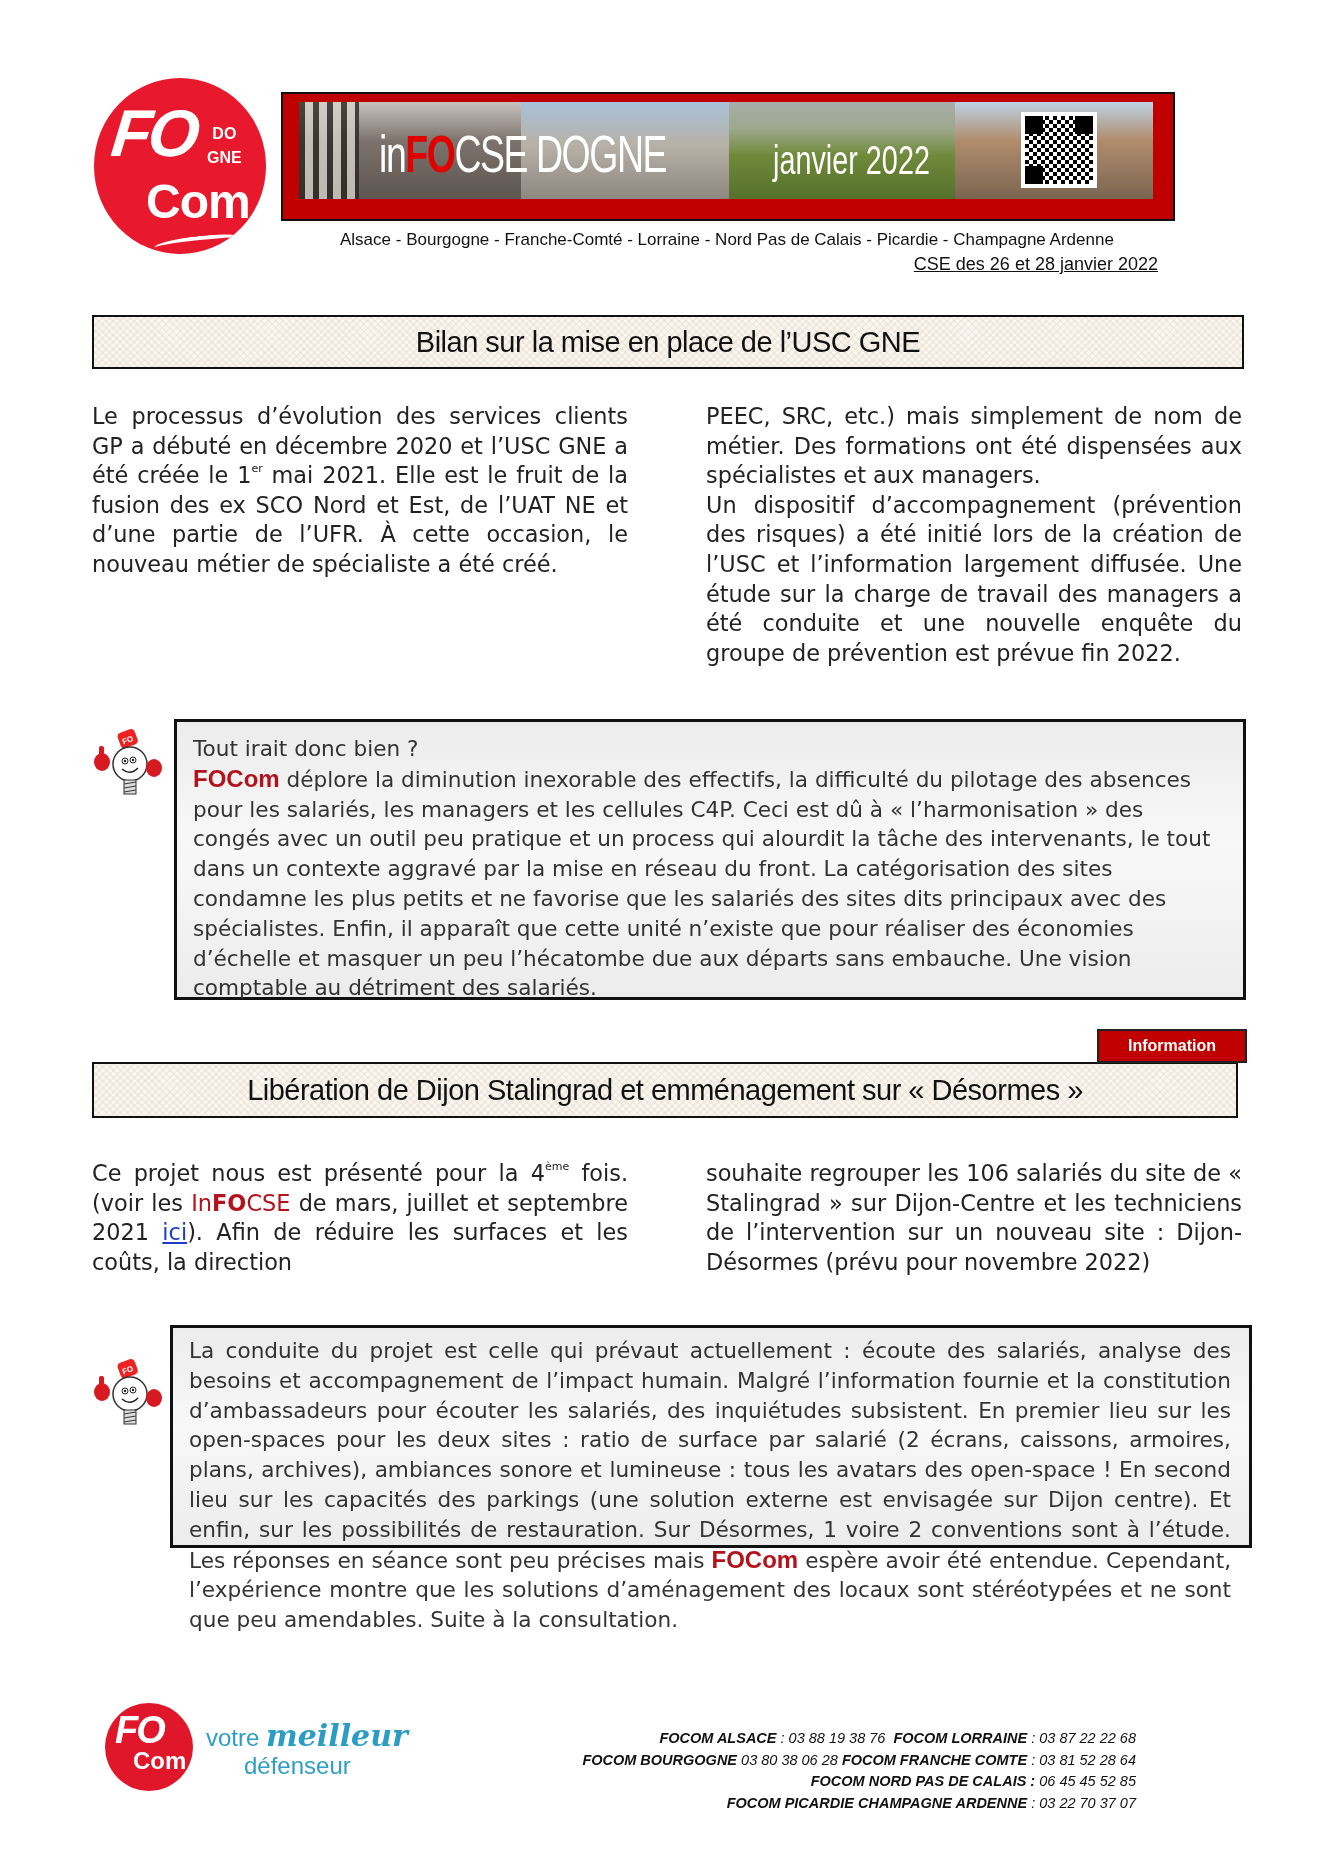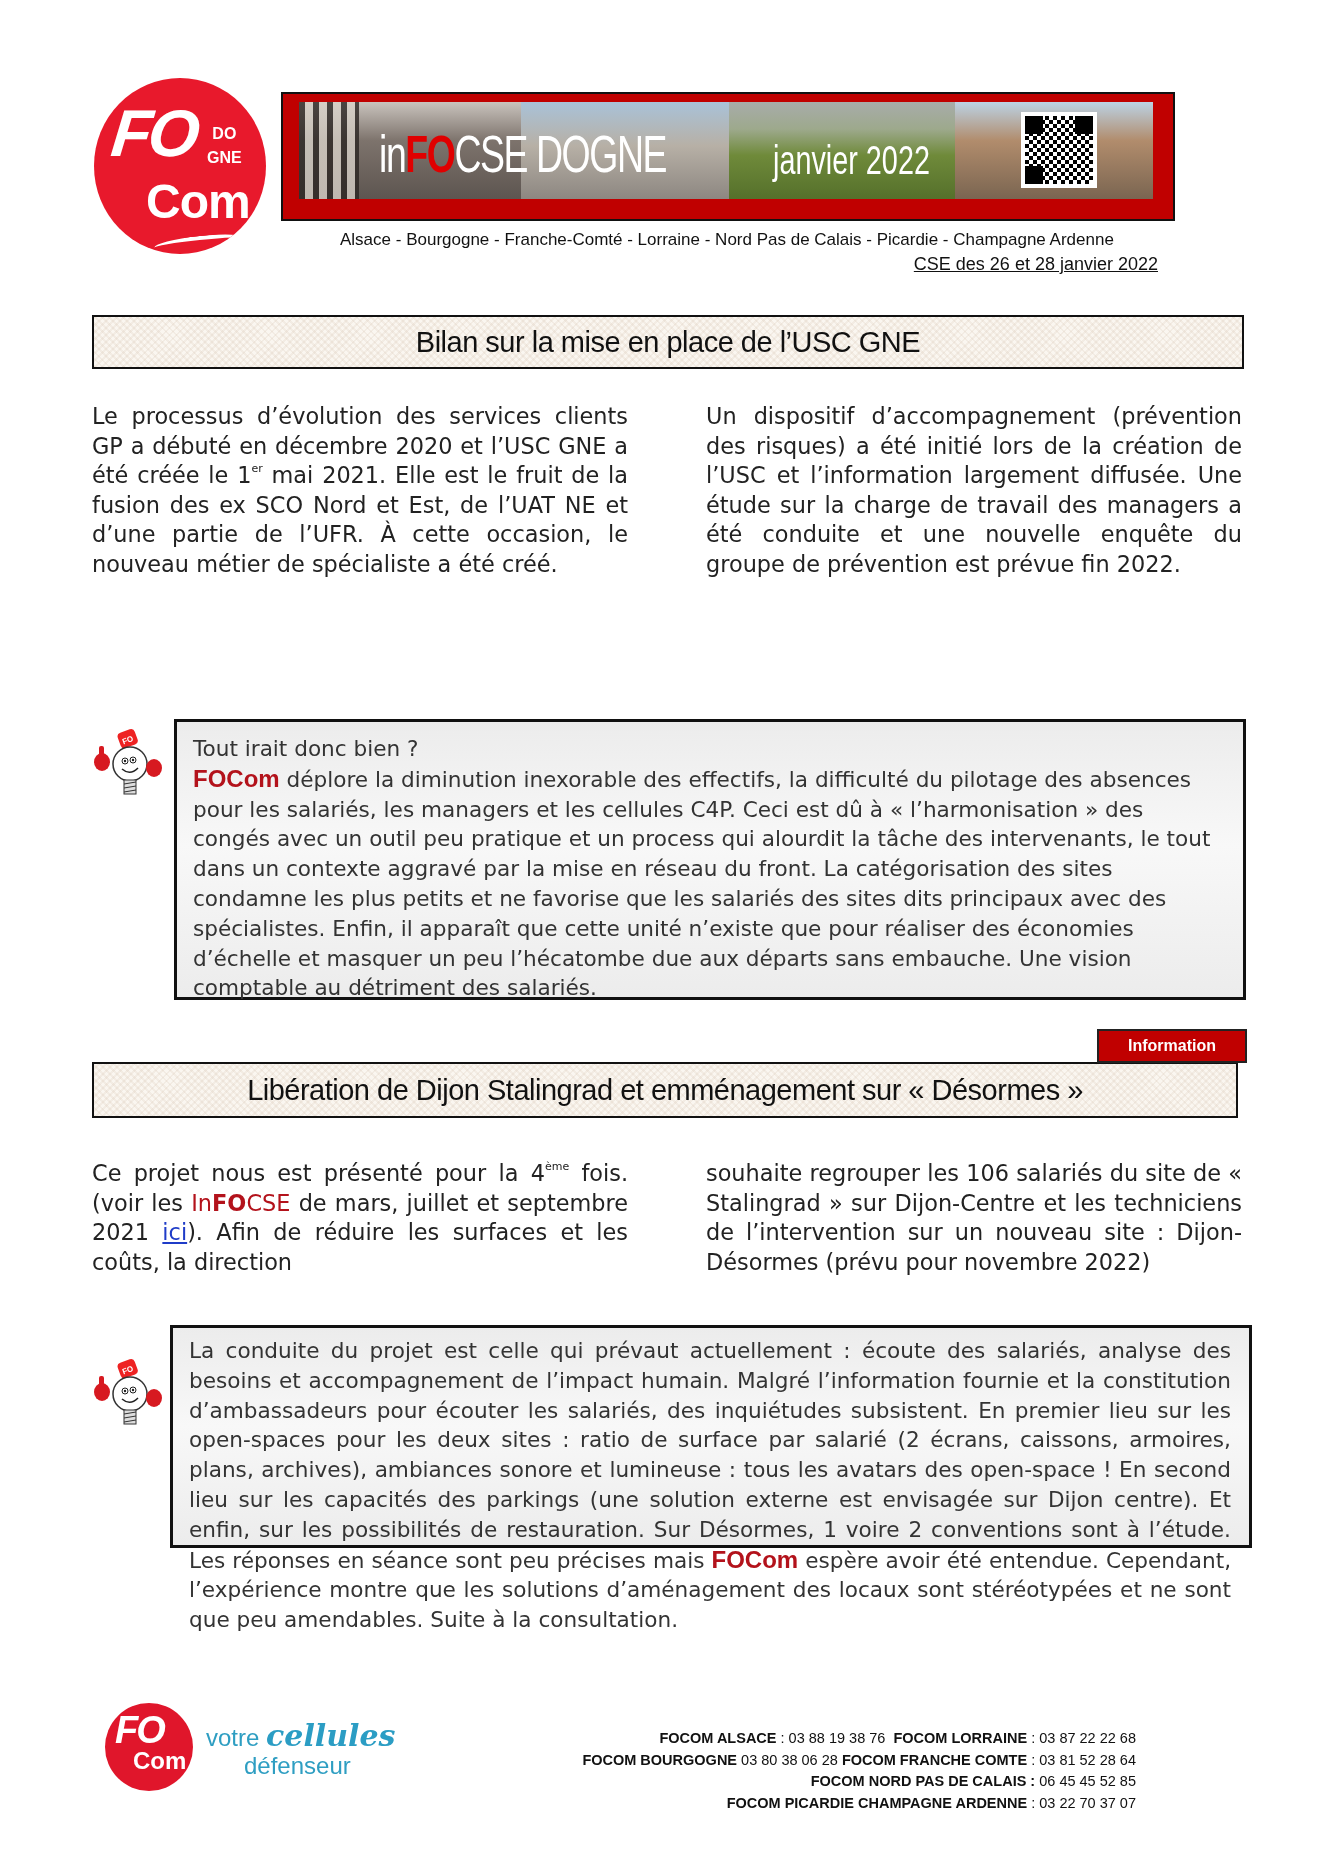--- a/index.html
+++ b/index.html
@@ -89,21 +89,21 @@
   
   .foot-logo { left:105px; top:1703px; width:88px; height:88px; border-radius:50%; background:#e0162b; color:#fff; }
   .foot-logo .fo { position:absolute; left:10px; top:8px; font-family:"Liberation Sans", sans-serif; font-weight:bold;
                    font-style:italic; font-size:38px; letter-spacing:-2px; line-height:1; }
   .foot-logo .com { position:absolute; left:28px; top:46px; font-family:"Liberation Sans", sans-serif; font-weight:bold; font-size:24px; line-height:1; }
   .slogan-1 { left:206px; top:1718px; font-family:"Liberation Sans", sans-serif; font-size:24px; color:#2e9ec2; white-space:nowrap; }
   .slogan-1 .script { font-family:"DejaVu Serif", serif; font-style:italic; font-weight:bold; font-size:30px; color:#2b9dc4; }
   .slogan-2 { left:244px; top:1752px; font-family:"Liberation Sans", sans-serif; font-size:24px; color:#2e9ec2; white-space:nowrap; }
 
   .contacts { right:192px; top:1728px; text-align:right; font-family:"Liberation Sans", sans-serif; font-size:14.5px;
-              line-height:21.5px; color:#111; white-space:nowrap; }
+              line-height:21.5px; color:#111; white-space:nowrap;font-style:italic; }
   .contacts b { font-weight:bold; }
 </style>
 </head>
 <body>
 
 <div class="abs logo">
   <span class="fo">FO</span>
   <div class="dogne">
     <div>DO</div>
     <div>GNE</div>
@@ -130,20 +130,21 @@
 <div class="abs cse-line">CSE des 26 et 28 janvier 2022</div>
 
 <div class="abs section-title t1">
   <span>Bilan sur la mise en place de l’USC GNE</span>
 </div>
 
 <div class="abs col c1-left">
   <p><span>Le processus d’évolution des services clients GP a débuté en décembre 2020 et l’USC GNE a été créée le 1</span><sup>er</sup><span> mai 2021. Elle est le fruit de la fusion des ex SCO Nord et Est, de l’UAT NE et d’une partie de l’UFR. À cette occasion, le nouveau métier de spécialiste a été créé.</span></p>
 </div>
 <div class="abs col c1-right">
+  <p>PEEC, SRC, etc.) mais simplement de nom de métier. Des formations ont été dispensées aux spécialistes et aux managers.</p>
   <p>Un dispositif d’accompagnement (prévention des risques) a été initié lors de la création de l’USC et l’information largement diffusée. Une étude sur la charge de travail des managers a été conduite et une nouvelle enquête du groupe de prévention est prévue fin 2022.</p>
 </div>
 
 <div class="abs mascot m1">
   <svg viewBox="0 0 72 76" width="72" height="76">
     <g transform="rotate(-20 38 14)">
         <rect x="28" y="2" width="18" height="16" rx="4" fill="#e22"></rect>
         <text x="31" y="14" font-size="8" fill="#fff" font-family="Liberation Sans, sans-serif" font-weight="bold">FO</text>
       </g>
     <ellipse cx="38" cy="36" rx="17" ry="17" fill="#fff" stroke="#333" stroke-width="1.5"></ellipse>
@@ -202,21 +203,21 @@
 </div>
 
 <div class="abs callout co2">
   <p><span>La conduite du projet est celle qui prévaut actuellement : écoute des salariés, analyse des besoins et accompagnement de l’impact humain. Malgré l’information fournie et la constitution d’ambassadeurs pour écouter les salariés, des inquiétudes subsistent. En premier lieu sur les open-spaces pour les deux sites : ratio de surface par salarié (2 écrans, caissons, armoires, plans, archives), ambiances sonore et lumineuse : tous les avatars des open-space ! En second lieu sur les capacités des parkings (une solution externe est envisagée sur Dijon centre). Et enfin, sur les possibilités de restauration. Sur Désormes, 1 voire 2 conventions sont à l’étude. Les réponses en séance sont peu précises mais </span><span class="focom">FOCom</span><span> espère avoir été entendue. Cependant, l’expérience montre que les solutions d’aménagement des locaux sont stéréotypées et ne sont que peu amendables. Suite à la consultation.</span></p>
 </div>
 
 <div class="abs foot-logo">
   <span class="fo">FO</span>
   <span class="com">Com</span>
 </div>
-<div class="abs slogan-1"><span>votre </span><span class="script">cellules</span></div>
+<div class="abs slogan-1"><span>votre </span><span class="script">meilleur</span></div>
 <div class="abs slogan-2">défenseur</div>
 
 <div class="abs contacts">
   <div><b>FOCOM ALSACE</b><span> : </span><span>03 88 19 38 76</span>&nbsp; <b>FOCOM LORRAINE</b><span> : </span><span>03 87 22 22 68</span></div>
   <div><b>FOCOM BOURGOGNE</b><span> </span><span>03 80 38 06 28</span> <b>FOCOM FRANCHE COMTE</b><span> : </span><span>03 81 52 28 64</span></div>
   <div><b>FOCOM NORD PAS DE CALAIS :</b><span> </span><span>06 45 45 52 85</span></div>
   <div><b>FOCOM PICARDIE CHAMPAGNE ARDENNE</b><span> : </span><span>03 22 70 37 07</span></div>
 </div>
 
 </body></html>

